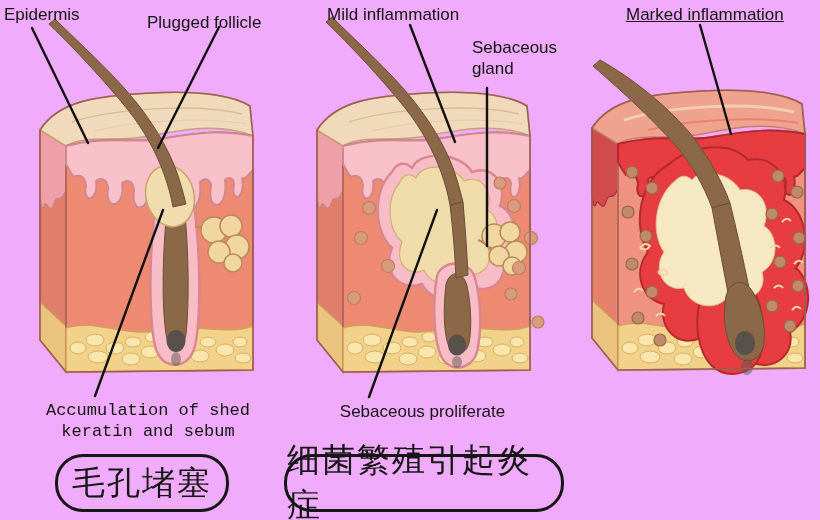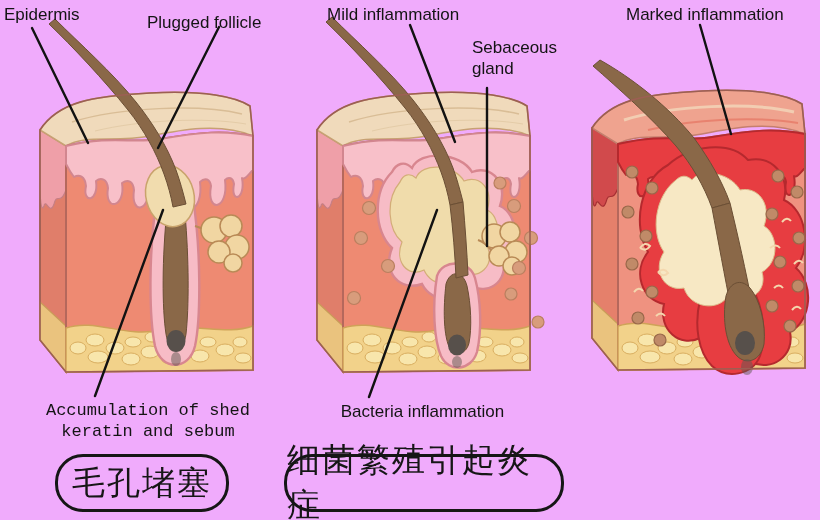--- a/index.html
+++ b/index.html
@@ -231,19 +231,19 @@
   <div class="lbl" style="left:147px;top:4px;margin-top:8px;">Plugged follicle</div>
   <div class="lbl center" style="left:28px;top:400px;width:240px;font-family:Liberation Mono, monospace;">
     <span>Accumulation of shed</span><br>
     <span>keratin and sebum</span>
   </div>
   <div class="lbl" style="left:327px;top:4px;">Mild inflammation</div>
   <div class="lbl" style="left:472px;top:37px;">
     <span>Sebaceous</span><br>
     <span>gland</span>
   </div>
-  <div class="lbl center" style="left:330px;top:401px;width:185px;">Bacteria inflammation</div>
-  <div class="lbl" style="left:626px;top:4px;">Marked inflammation</div>
+  <div class="lbl center" style="left:330px;top:401px;width:185px;">Sebaceous proliferate</div>
+  <div class="lbl" style="left:626px;top:4px;text-decoration:underline;">Marked inflammation</div>
 
   <div class="pill" style="left:55px;top:454px;width:168px;height:52px;">毛孔堵塞</div>
   <div class="pill" style="left:284px;top:454px;width:274px;height:52px;">细菌繁殖引起炎症</div>
 
 </div>
 
 </body></html>

